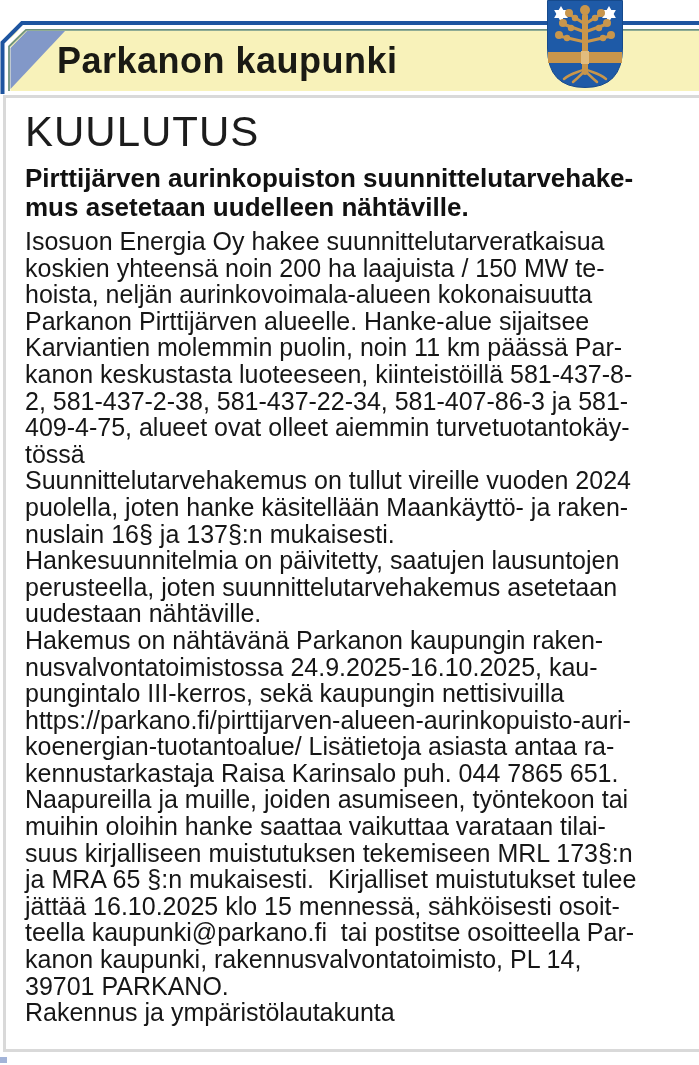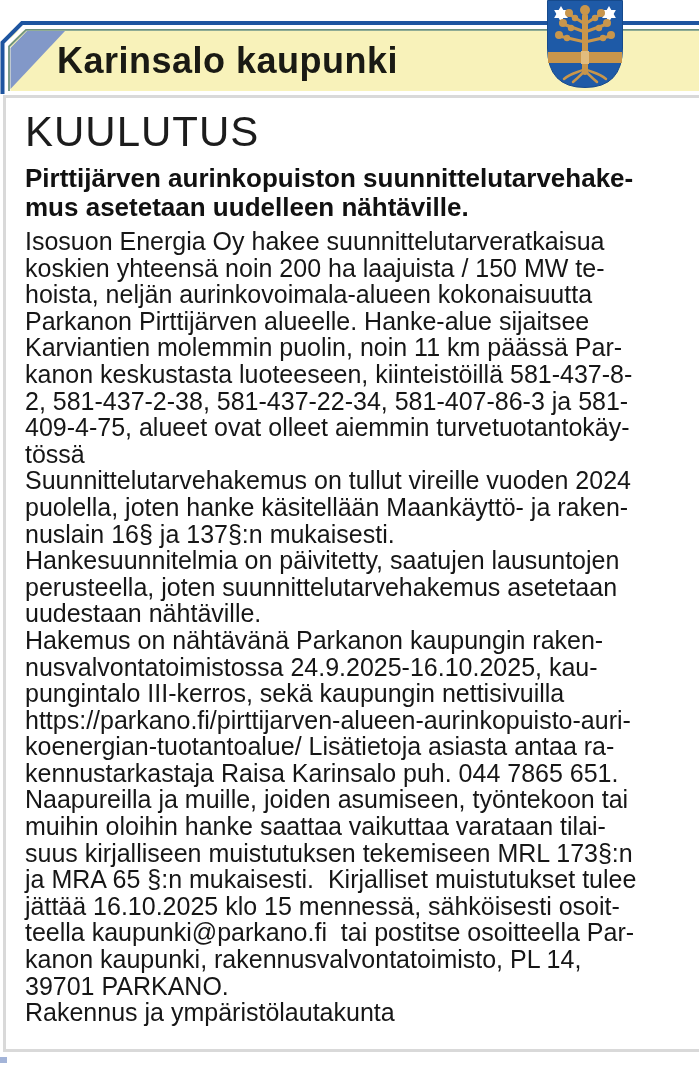--- a/index.html
+++ b/index.html
@@ -56,21 +56,21 @@
 
     <polygon points="27,31 65,31 10.5,89 10.5,48" fill="#8298c8"></polygon>
 
     <path d="M 699 27.5 L 24 27.5 L 7 44.5 L 7 92" fill="none" stroke="#ffffff" stroke-width="3.5"></path>
 
     <path d="M 699 23 L 22 23 L 2.5 42.5 L 2.5 94" fill="none" stroke="#1e55a0" stroke-width="4"></path>
 
     <path d="M 699 29.8 L 26 29.8 L 9 46.5 L 9 91" fill="none" stroke="#6e927e" stroke-width="1.8"></path>
   </svg>
 
-  <div class="header-title">Karinsalo kaupunki</div>
+  <div class="header-title">Parkanon kaupunki</div>
 
   <svg class="coat-of-arms" width="76" height="88" viewBox="0 0 76 88" aria-hidden="true">
     <path d="M0.5,0.5 H75.5 V48 Q75.5,87.5 38,87.5 Q0.5,87.5 0.5,48 Z" fill="#1e5aa7" stroke="#164a8c" stroke-width="1"></path>
 
     <g fill="#ffffff">
       <polygon points="14,6 20.9,18 7.1,18"></polygon>
       <polygon points="14,22 20.9,10 7.1,10"></polygon>
     </g>
     <g fill="#ffffff">
       <polygon points="62,6 68.9,18 55.1,18"></polygon>

